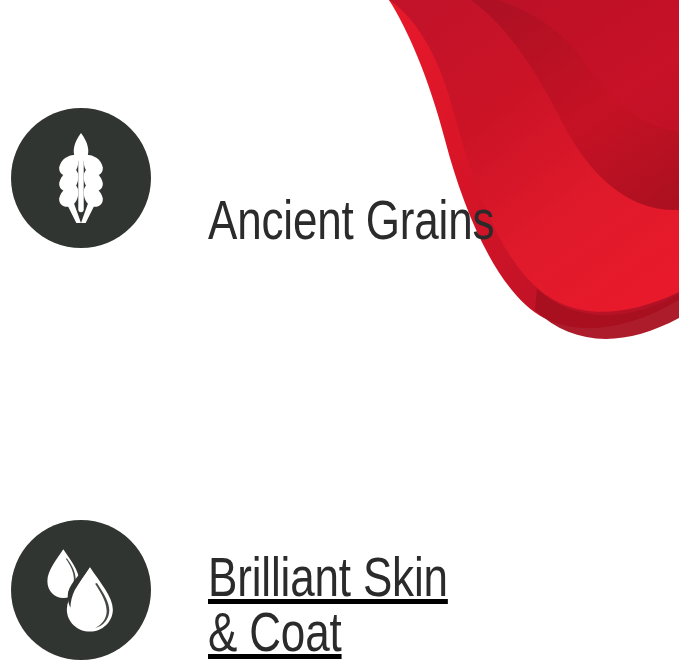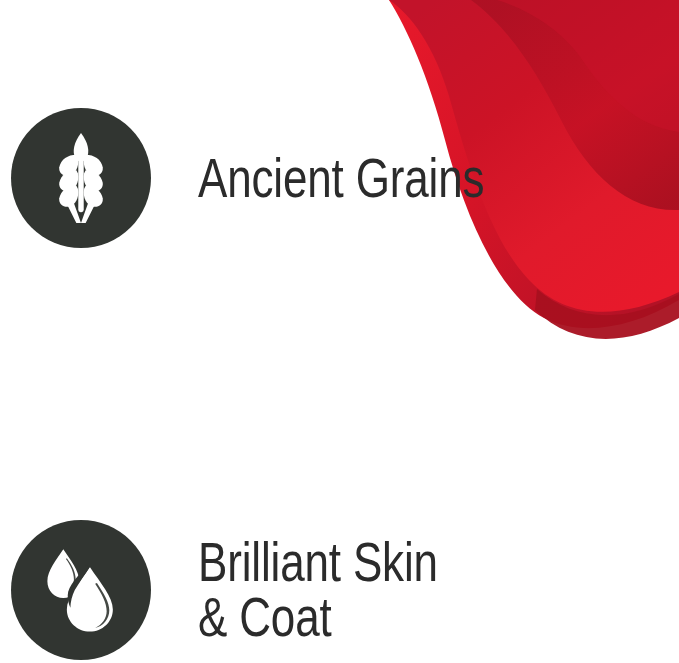--- a/index.html
+++ b/index.html
@@ -24,26 +24,27 @@
     width: 300px;
     height: 365px;
     pointer-events: none;
   }
 
   
   .feature-row {
     position: absolute;
     left: 0;
     display: flex;
-    align-items: center;
+    align-items: flex-end;
     width: 100%;
+    gap: 10px;
   }
   #feature-row-0 { top: 108px; }
   #feature-row-1 { top: 315px; }
-  #feature-row-2 { top: 520px; }
+  #feature-row-2 { top: 520px; text-decoration: underline; }
 
   .icon-badge {
     position: relative;
     flex: 0 0 auto;
     width: 140px;
     height: 140px;
     margin-left: 11px;
     border-radius: 50%;
     background: #313531;
     display: flex;

